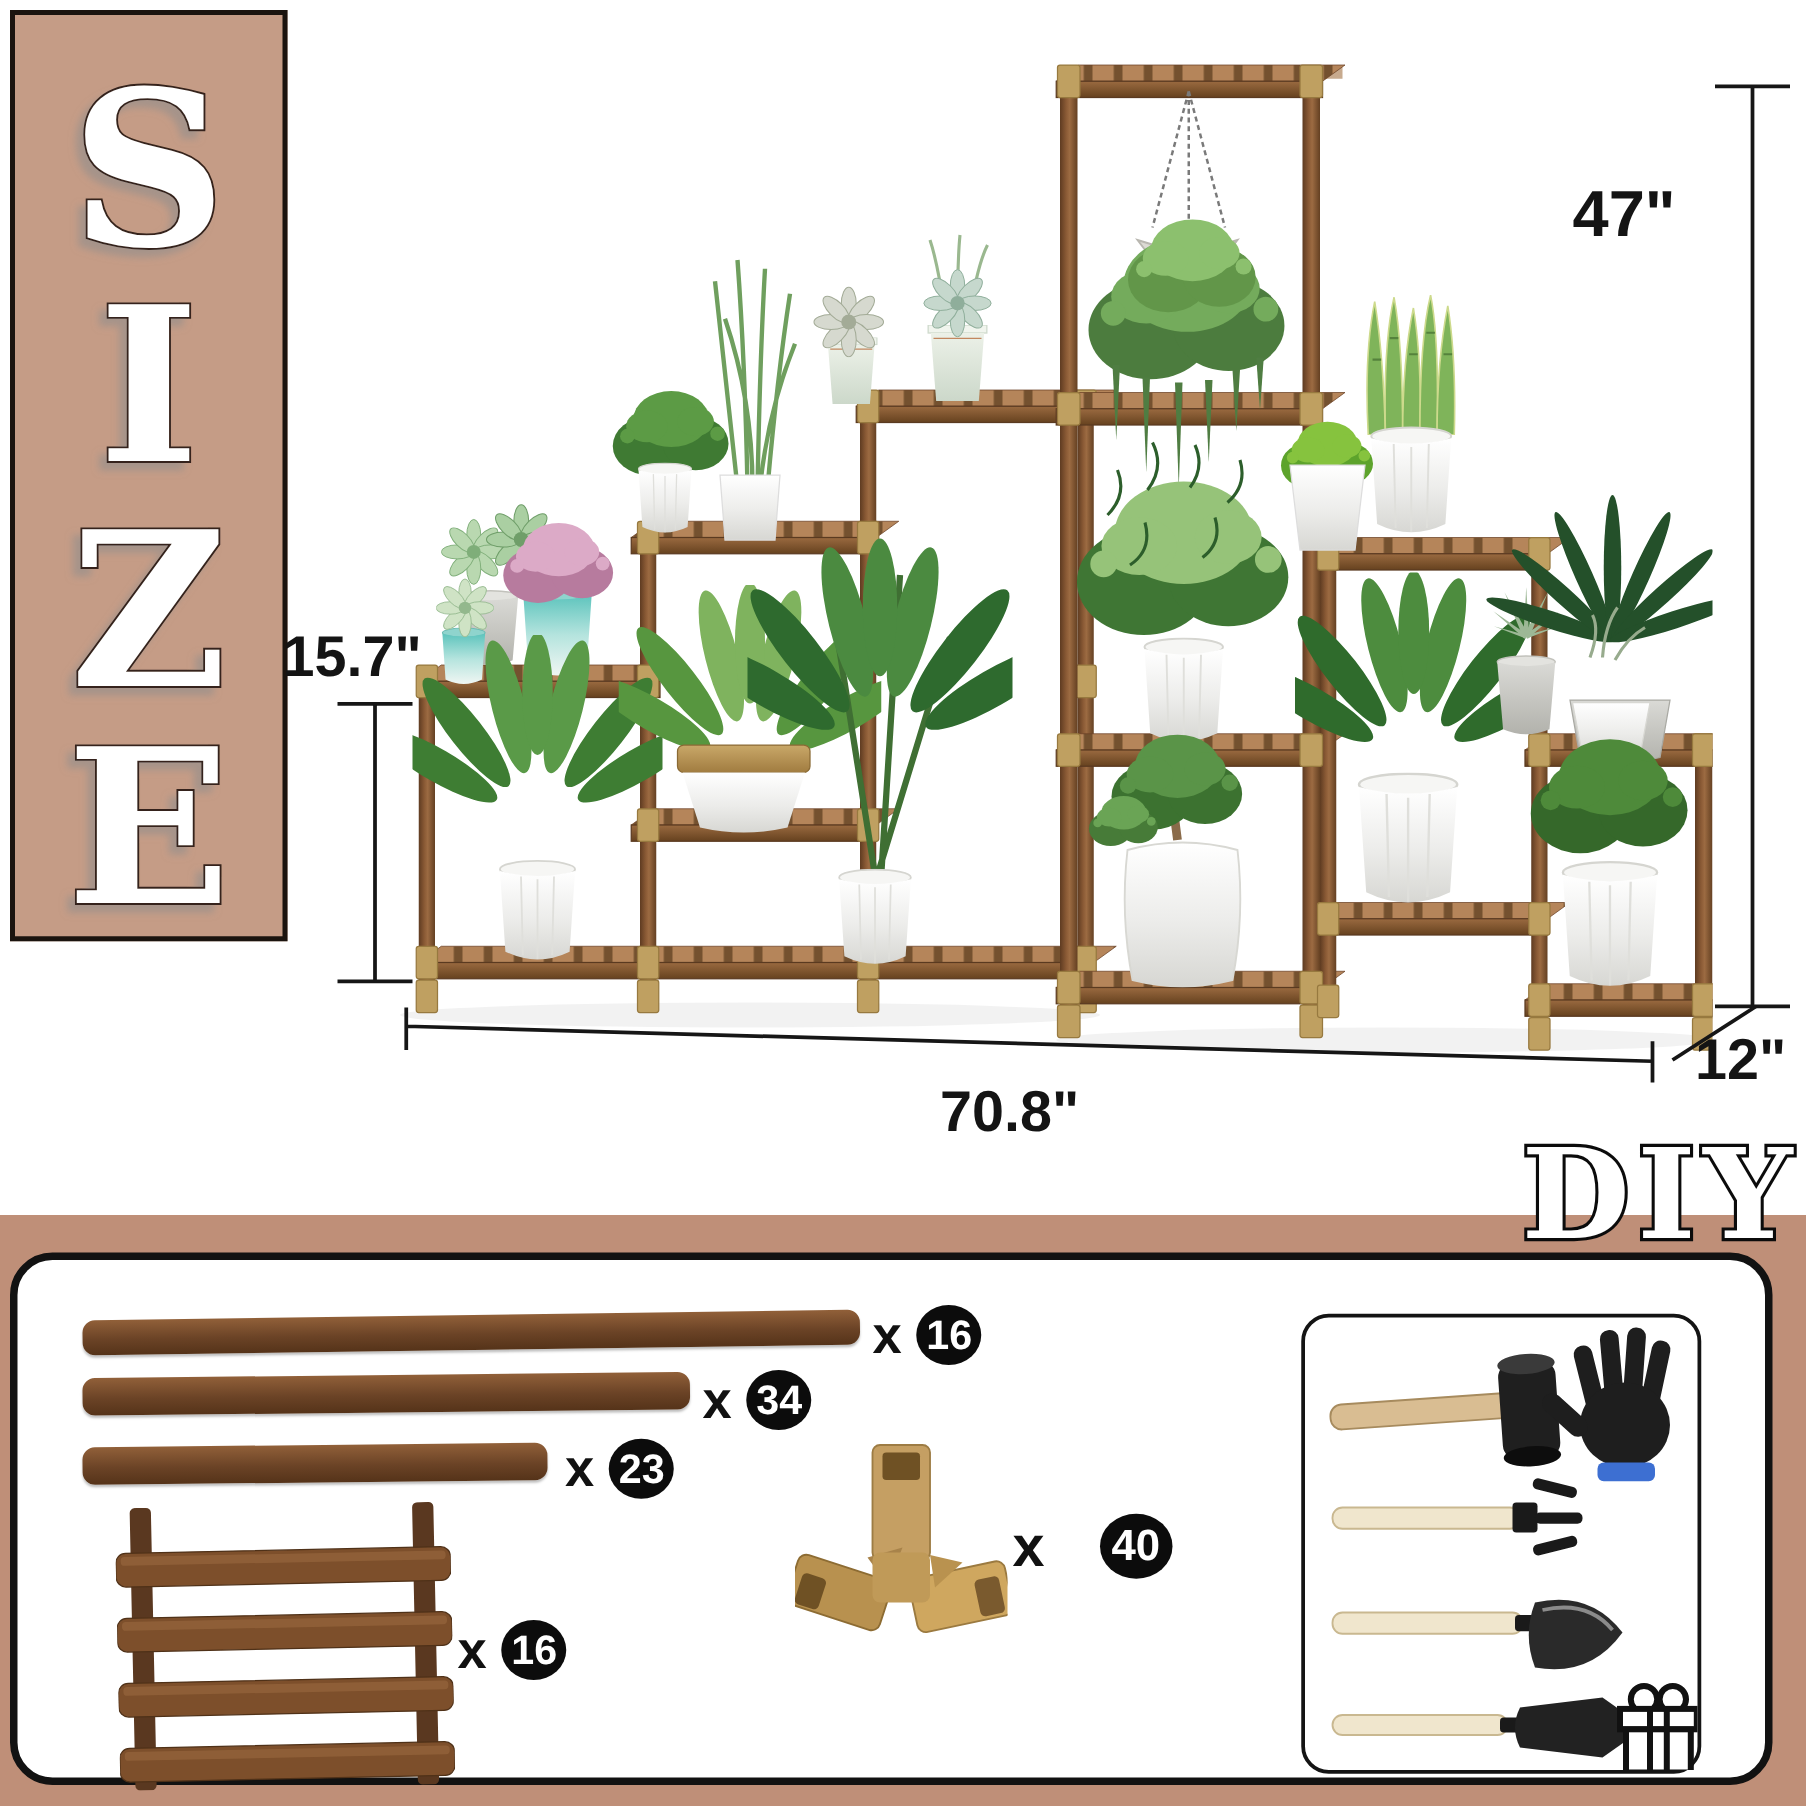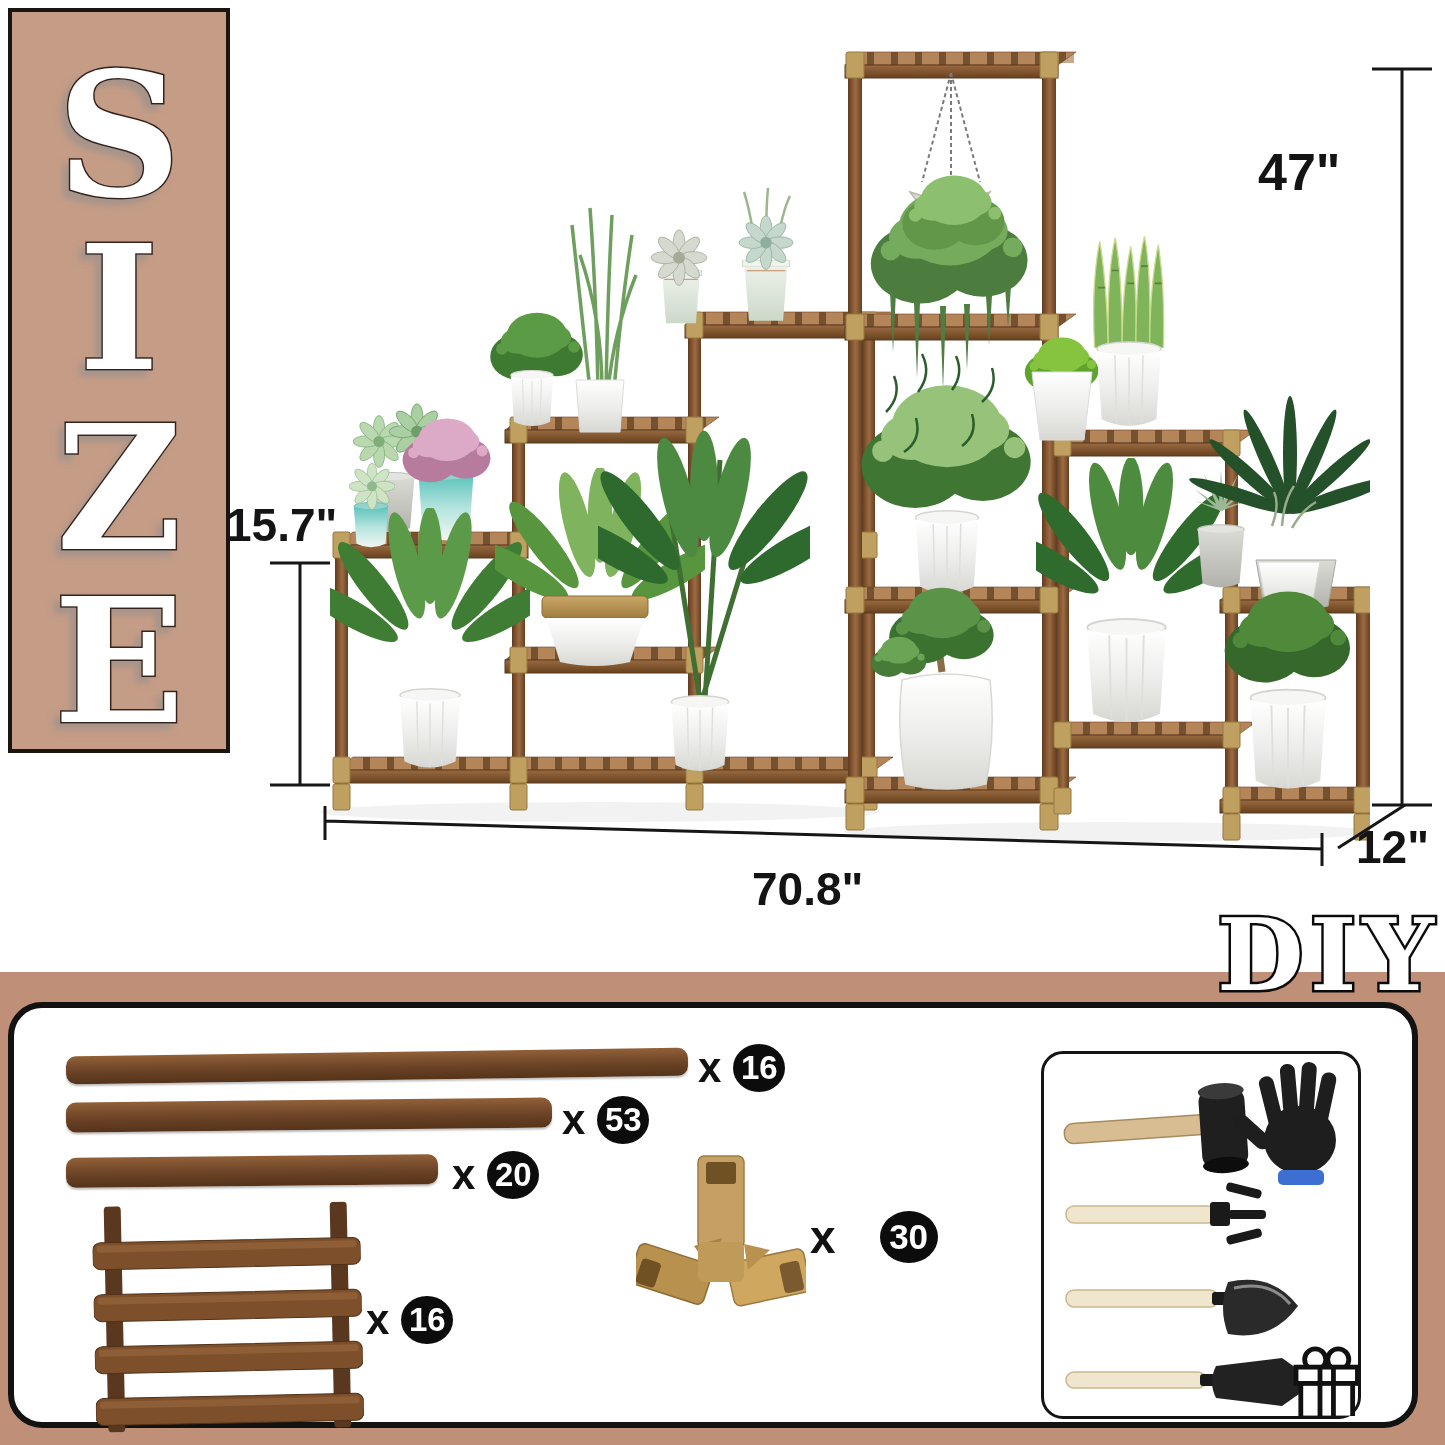--- a/index.html
+++ b/index.html
@@ -415,33 +415,33 @@
     <div class="stick s1"></div>
     <div class="stick s2"></div>
     <div class="stick s3"></div>
 
     <div class="qty q1">
       <span class="x">x</span>
       <span class="badge">16</span>
     </div>
     <div class="qty q2">
       <span class="x">x</span>
-      <span class="badge">53</span>
+      <span class="badge">34</span>
     </div>
     <div class="qty q3">
       <span class="x">x</span>
-      <span class="badge">20</span>
+      <span class="badge">23</span>
     </div>
     <div class="qty q4">
       <span class="x">x</span>
       <span class="badge">16</span>
     </div>
     <div class="qty q5">
       <span class="x">x</span>
-      <span class="badge">30</span>
+      <span class="badge">40</span>
     </div>
 
     <svg class="abs" style="left:80px;top:196px;transform:rotate(-1.2deg);" width="268" height="226" viewBox="0 0 268 226">
       <g fill="#5a3820">
         <rect x="12" y="0" width="17" height="226" rx="4"></rect>
         <rect x="238" y="0" width="17" height="226" rx="4"></rect>
       </g>
       <g fill="#7d4f2b" stroke="#4f3118" stroke-width="1">
         <rect x="0" y="36" width="268" height="27" rx="8"></rect>
         <rect x="0" y="88" width="268" height="27" rx="8"></rect>

